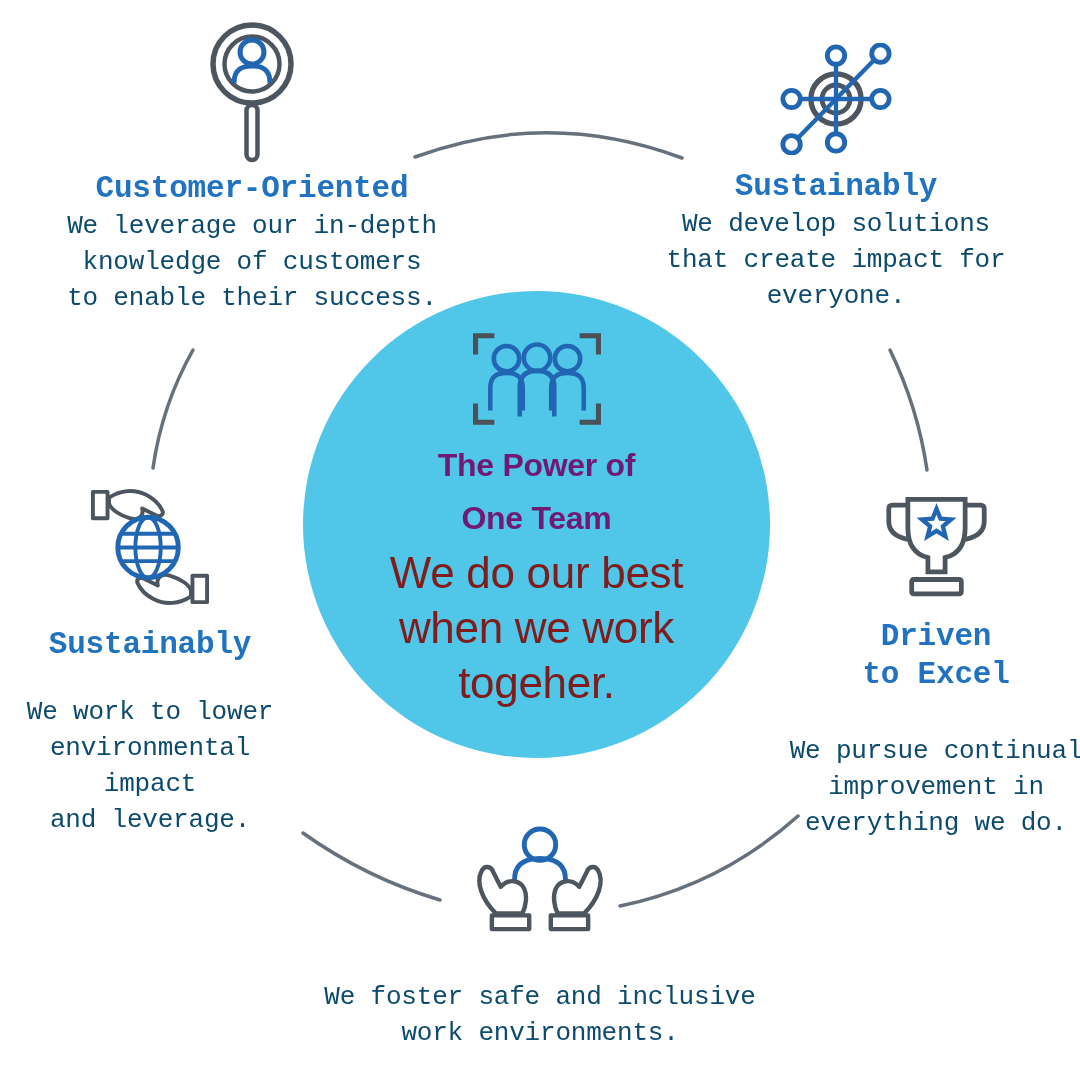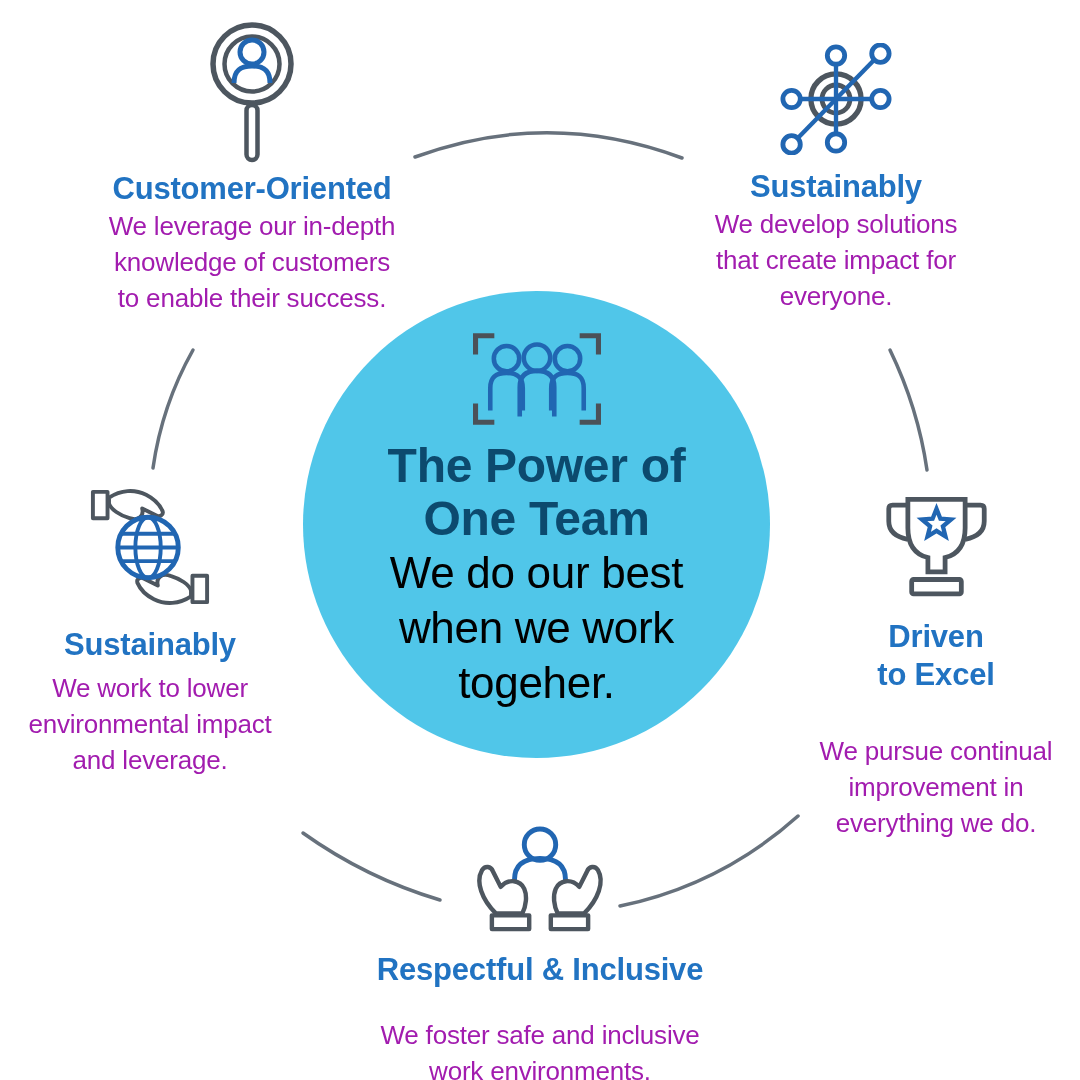--- a/index.html
+++ b/index.html
@@ -1,42 +1,42 @@
 <!DOCTYPE html>
 <html><head>
 <meta charset="utf-8">
 <style>
   html,body{margin:0;padding:0;background:#ffffff;}
   .canvas{position:relative;width:1080px;height:1080px;background:#ffffff;overflow:hidden;
           font-family:"Liberation Sans", sans-serif;}
   .arcs{position:absolute;left:0;top:0;width:1080px;height:1080px;pointer-events:none;}
 
-  .section{position:absolute;display:flex;flex-direction:column;align-items:center;text-align:center;}
+  .section{position:absolute;display:flex;flex-direction:column;align-items:center;text-align:center;font-family:Liberation Mono, monospace;}
   .sec-title{font-weight:bold;font-size:31px;line-height:38px;color:#2173C2;letter-spacing:-0.2px;}
-  .sec-body{font-size:26px;line-height:36px;color:#a21caf;letter-spacing:-0.2px;}
+  .sec-body{font-size:26px;line-height:36px;color:#0c4a6e;letter-spacing:-0.2px;}
 
   #sec-customer{left:52px;top:22px;width:400px;}
   #sec-customer .icon-wrap{height:142px;margin-bottom:6px;}
   #sec-innovative{left:636px;top:22px;width:400px;}
   #sec-innovative .icon-wrap{height:112px;margin-top:21px;margin-bottom:13px;}
   #sec-driven{left:786px;top:488px;width:300px;}
   #sec-driven .icon-wrap{height:108px;margin-top:6px;margin-bottom:16px;}
   #sec-driven .sec-body{margin-top:39px;}
   #sec-respectful{left:290px;top:822px;width:500px;}
   #sec-respectful .icon-wrap{height:110px;margin-top:3px;margin-bottom:16px;}
   #sec-respectful .sec-body{margin-top:28px;}
   #sec-sustainably{left:0px;top:486px;width:300px;}
   #sec-sustainably .icon-wrap{height:122px;margin-bottom:18px;}
-  #sec-sustainably .sec-body{margin-top:6px;}
+  #sec-sustainably .sec-body{margin-top:30px;}
 
   .center-circle{position:absolute;left:303px;top:291px;width:467px;height:467px;border-radius:50%;
                  background:#50C6E9;display:flex;flex-direction:column;align-items:center;text-align:center;}
   .center-circle .icon-wrap{margin-top:42px;margin-bottom:14px;}
-  .center-title{color:#0c4a6e;font-weight:bold;font-size:48px;line-height:53px;letter-spacing:-0.3px;}
-  .center-subtitle{color:#000000;font-weight:normal;font-size:44px;line-height:55px;letter-spacing:-0.3px;}
+  .center-title{color:#701a75;font-weight:bold;font-size:32px;line-height:53px;letter-spacing:-0.3px;}
+  .center-subtitle{color:#7f1d1d;font-weight:normal;font-size:44px;line-height:55px;letter-spacing:-0.3px;}
 
   svg{display:block;}
   .g-str{stroke:#4D565F;}
   .b-str{stroke:#2166B2;}
 </style>
 </head>
 <body>
 
 <div class="canvas">
 
@@ -126,21 +126,20 @@
         <circle class="b-str" cx="75" cy="20" r="16" stroke-width="5"></circle>
         <path class="b-str" d="M 49,56 C 49,40 59,34 75,34 C 91,34 101,40 101,56" stroke-width="5"></path>
         <g class="g-str" stroke-width="4.5" stroke-linejoin="round">
           <path id="resp-hand" d="M 30,90 C 16,76 9,58 16,46 C 19,41 25,42 27,47 L 35,63 C 43,54 55,56 59,65 C 62,72 61,82 57,90 Z"></path>
           <rect x="26" y="92" width="38" height="14"></rect>
           <use href="#resp-hand" transform="translate(150,0) scale(-1,1)"></use>
           <rect x="86" y="92" width="38" height="14"></rect>
         </g>
       </svg>
     </div>
-    <div class="sec-title">Respectful &amp; Inclusive</div>
     <div class="sec-body">
       <div>We foster safe and inclusive</div>
       <div>work environments.</div>
     </div>
   </div>
 
   <div class="section" id="sec-sustainably">
     <div class="icon-wrap">
       <svg width="120" height="122" viewBox="0 0 120 125" fill="none">
         <g id="sus-hand" class="g-str" stroke-width="4" stroke-linejoin="round">

